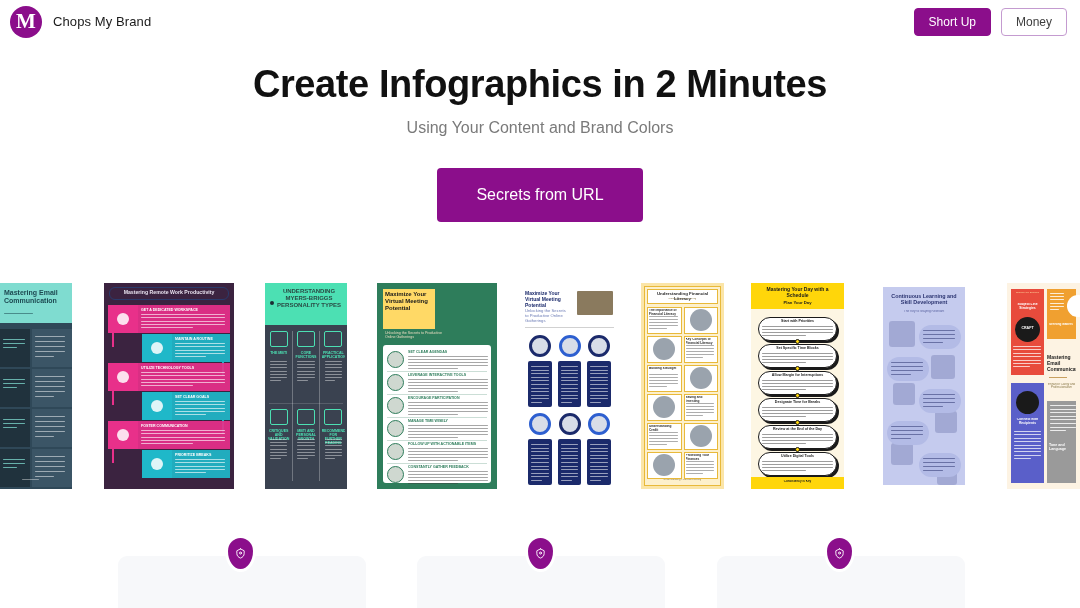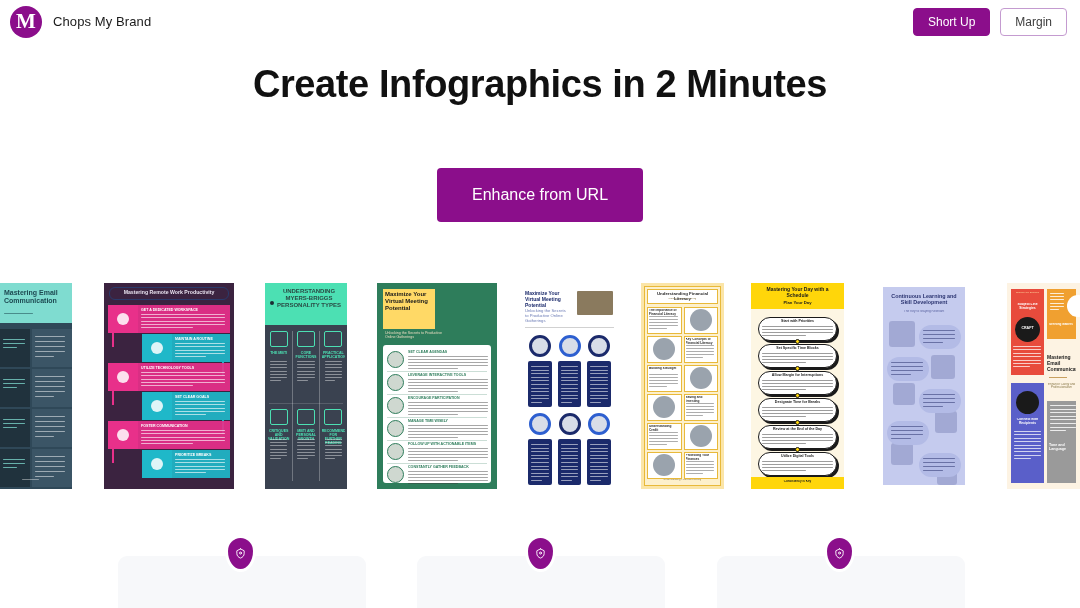--- a/index.html
+++ b/index.html
@@ -116,30 +116,31 @@
 
 <div class="header">
   <div class="brand">
     <div class="logo-circle">
       <span>M</span>
     </div>
     <span class="brand-name">Chops My Brand</span>
   </div>
   <div class="header-actions">
     <button class="btn-signup">Short Up</button>
-    <button class="btn-login">Margin</button>
+    <button class="btn-login">Money</button>
   </div>
 </div>
 
 <div class="hero">
   <h1 class="hero-title">Create Infographics in 2 Minutes</h1>
+  <div class="hero-sub">Using Your Content and Brand Colors</div>
 </div>
 
 <div class="cta-row">
-  <button class="cta cta-solid">Enhance from URL</button>
+  <button class="cta cta-solid">Secrets from URL</button>
 </div>
 
 <div class="carousel">
   <div class="carousel-track" id="carousel-track" style="position: relative;">
       <div class="thumb" style="width: 72px; margin-left: 0px; position: absolute; left: 0px; top: 0px;">
         <div class="thumb-inner">
           <div class="mi" style="left: 0px; top: 0px; width: 72px; height: 206px; background: rgb(47, 72, 88);"></div>
           <div class="mi" style="left: 0px; top: 0px; width: 72px; height: 40px; background: rgb(127, 220, 208);"></div>
           <div class="mi" style="left: 4px; top: 6px; width: 64px; color: rgb(29, 74, 82); font-size: 7px; font-weight: 700; line-height: 1.15; text-align: left; font-family: &quot;Liberation Sans&quot;, sans-serif; overflow: hidden;">Mastering Email Communication</div>
           <div class="mi" style="left: 4px; top: 30px; width: 28.52px; height: 1.3px; background: rgba(29, 74, 82, 0.55); border-radius: 1px;"></div>

